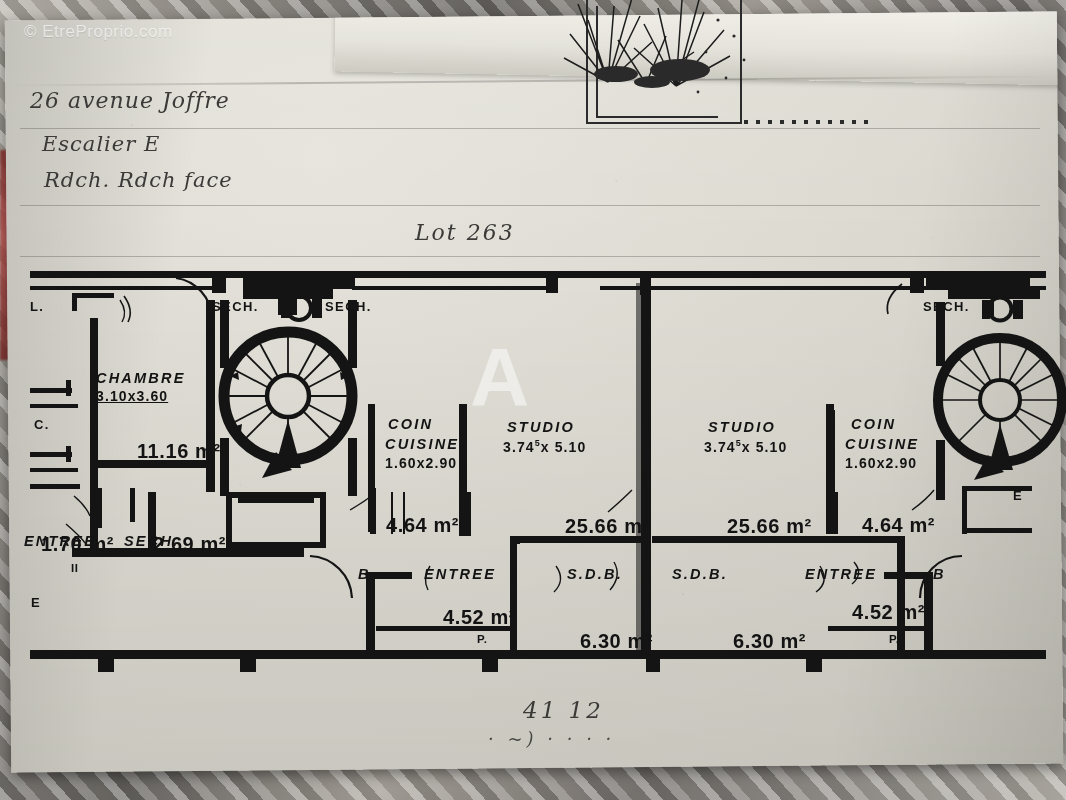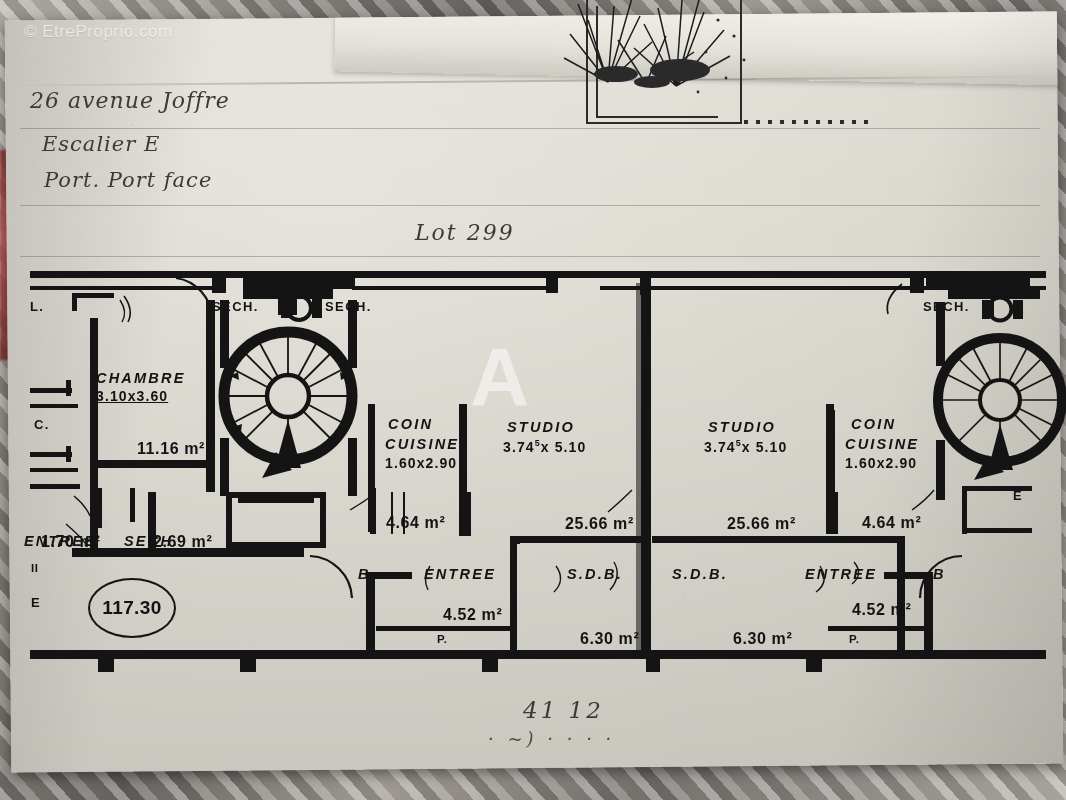--- a/index.html
+++ b/index.html
@@ -163,23 +163,23 @@
   .lbl {
     position: absolute;
     color: #131313;
     font-family: "Liberation Sans", sans-serif;
     font-weight: 700;
     white-space: nowrap;
     line-height: 1.12;
   }
   .lbl.room   { font-size: 14.5px; letter-spacing: 2.2px; font-style: italic; }
   .lbl.dim    { font-size: 14px;   letter-spacing: 1.1px; }
-  .lbl.area   { font-size: 16px; letter-spacing: .6px; }
+  .lbl.area   { font-size: 20px; letter-spacing: .6px; }
   .lbl.small  { font-size: 13px;   letter-spacing: 1.4px; }
-  .lbl.tiny   { font-size: 11.5px; letter-spacing: .6px; }
+  .lbl.tiny   { font-size: 11.5px; letter-spacing: .6px; margin-left: 40px; }
   .sup { font-size: 9px; vertical-align: super; }
 
   .circle-lot {
     position: absolute;
     left: 88px; top: 578px;
     width: 84px; height: 56px;
     border: 2.5px solid #141414;
     border-radius: 50%;
     display: flex;
     align-items: center;
@@ -241,22 +241,22 @@
       <circle cx="178" cy="88" r="1.4"></circle>
         <circle cx="150" cy="102" r="1.4"></circle>
     </g>
   </svg>
 
   <div class="wm-top">© EtreProprio.com</div>
   <div class="wm-letter">A</div>
 
   <div class="hand h1">26 avenue Joffre</div>
   <div class="hand h2">Escalier E</div>
-  <div class="hand h3">Port. Port face</div>
-  <div class="hand h4">Lot 299</div>
+  <div class="hand h3">Rdch. Rdch face</div>
+  <div class="hand h4">Lot 263</div>
   <div class="hand h5">41 12</div>
   <div class="hand h6">· ~) · ·   · ·</div>
 
   <svg class="plan" viewBox="0 0 1066 800">
     <g class="ink">
 
       <rect x="30" y="271" width="1016" height="7"></rect>
       <rect x="30" y="286" width="190" height="4"></rect>
       <rect x="352" y="286" width="200" height="4"></rect>
       <rect x="600" y="286" width="348" height="4"></rect>
@@ -477,23 +477,20 @@
   <div class="lbl room" style="left:24px;  top:533px;">ENTREE</div>
 
   <div class="lbl area" style="left:41px;  top:533px;" style2="">1.70 m²</div>
 
   <div class="lbl room" style="left:124px; top:533px;">SECH.</div>
   <div class="lbl area" style="left:153px; top:533px;">2.69 m²</div>
 
   <div class="lbl small" style="left:212px; top:300px;">SECH.</div>
   <div class="lbl small" style="left:325px; top:300px;">SECH.</div>
 
-  <div class="circle-lot">
-    <span>117.30</span>
-  </div>
 
   <div class="lbl room" style="left:388px; top:416px;">COIN</div>
   <div class="lbl room" style="left:385px; top:436px;">CUISINE</div>
   <div class="lbl dim" style="left:385px; top:456px;">1.60x2.90</div>
   <div class="lbl area" style="left:386px; top:514px;">4.64 m²</div>
 
   <div class="lbl room" style="left:507px; top:419px;">STUDIO</div>
   <div class="lbl dim" style="left:503px; top:438px;">
     <span>3.74</span><span class="sup">5</span><span>x 5.10</span>
   </div>

